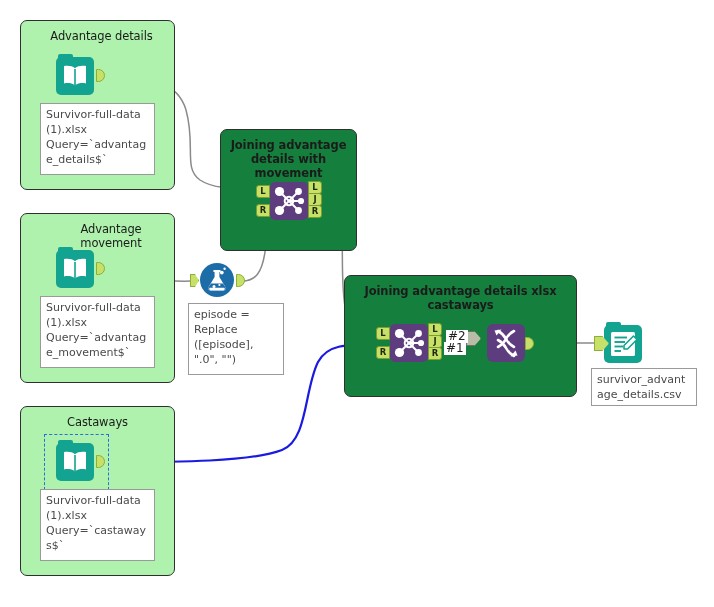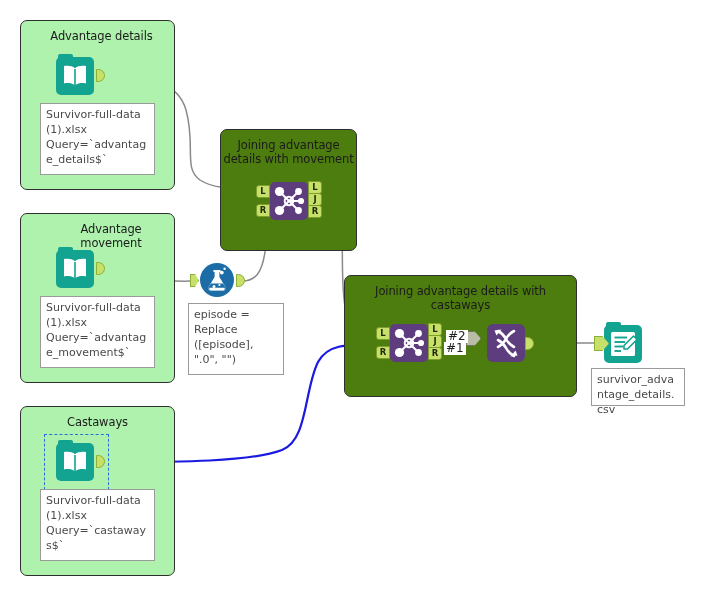--- a/index.html
+++ b/index.html
@@ -31,22 +31,23 @@
     border: 1.4px solid #3f3f3f;
     border-radius: 7px;
     box-sizing: border-box;
     z-index: 2;
   }
   .group-green {
     background: #aef2ae;
     border-color: #2f2f2f;
   }
   .group-pink {
-    background: #4d7c0f;
+    background: #15803d;
     border-color: #2f2f2f;
+    font-weight: bold;
   }
   .group-title {
     position: absolute;
     left: 0; right: 0;
     text-align: center;
     font-size: 11.5px;
     color: #1b1b1b;
     line-height: 14px;
     letter-spacing: -0.1px;
     white-space: pre-line;
@@ -293,21 +294,21 @@
         <circle cx="24.6" cy="5.8" r="1.2" fill="#ffffff"></circle>
         <rect x="13.2" y="7.0" width="7.6" height="2.1" rx="1" fill="#ffffff"></rect>
       </svg>
     </div>
     <div class="port port-in" style="left:-10px; top:11px;"></div>
     <div class="port port-out" style="left:36px; top:11px;"></div>
   </div>
   <div class="caption" style="left:188px; top:303px; width:96px; height:72px;">episode = Replace ([episode], ".0", "")</div>
 
   <div class="group-box group-pink" style="left:344px; top:275px; width:233px; height:122px;">
-    <div class="group-title" style="top:8px;">Joining advantage details with castaways</div>
+    <div class="group-title" style="top:8px;">Joining advantage details xlsx castaways</div>
   </div>
 
   <div class="node" style="left:390px; top:324px;">
     <div class="icon-join">
       <svg viewBox="0 0 38 38" width="38" height="38">
         <line x1="19" y1="19" x2="9.5" y2="9.5" stroke="#fff" stroke-width="2"></line>
         <line x1="19" y1="19" x2="28.5" y2="9.5" stroke="#fff" stroke-width="2"></line>
         <line x1="19" y1="19" x2="9.5" y2="28.5" stroke="#fff" stroke-width="2"></line>
         <line x1="19" y1="19" x2="28.5" y2="28.5" stroke="#fff" stroke-width="2"></line>
         <line x1="19" y1="19" x2="31" y2="19" stroke="#fff" stroke-width="2"></line>
@@ -355,15 +356,15 @@
       <svg viewBox="0 0 38 38" width="38" height="38">
         <rect x="7" y="7" width="24" height="24" rx="1.5" fill="#ffffff"></rect>
         <line x1="10.5" y1="12.5" x2="23" y2="12.5" stroke="#13a391" stroke-width="1.9"></line>
         <line x1="10.5" y1="17" x2="21" y2="17" stroke="#13a391" stroke-width="1.9"></line>
         <line x1="10.5" y1="21.5" x2="19" y2="21.5" stroke="#13a391" stroke-width="1.9"></line>
         <line x1="10.5" y1="26" x2="17" y2="26" stroke="#13a391" stroke-width="1.9"></line>
         <path d="M29.5 11 L 33 14.5 L 23.5 24 L 20 24 L 20 20.5 Z" fill="#ffffff" stroke="#13a391" stroke-width="1.6" stroke-linejoin="round"></path>
       </svg>
     </div>
   </div>
-  <div class="caption" style="left:591px; top:368px; width:94px; height:38px;">survivor_advantage_details.csv</div>
+  <div class="caption" style="left:591px; top:368px; width:106px; height:38px;">survivor_advantage_details.csv</div>
 
 </div>
 
 </body></html>

